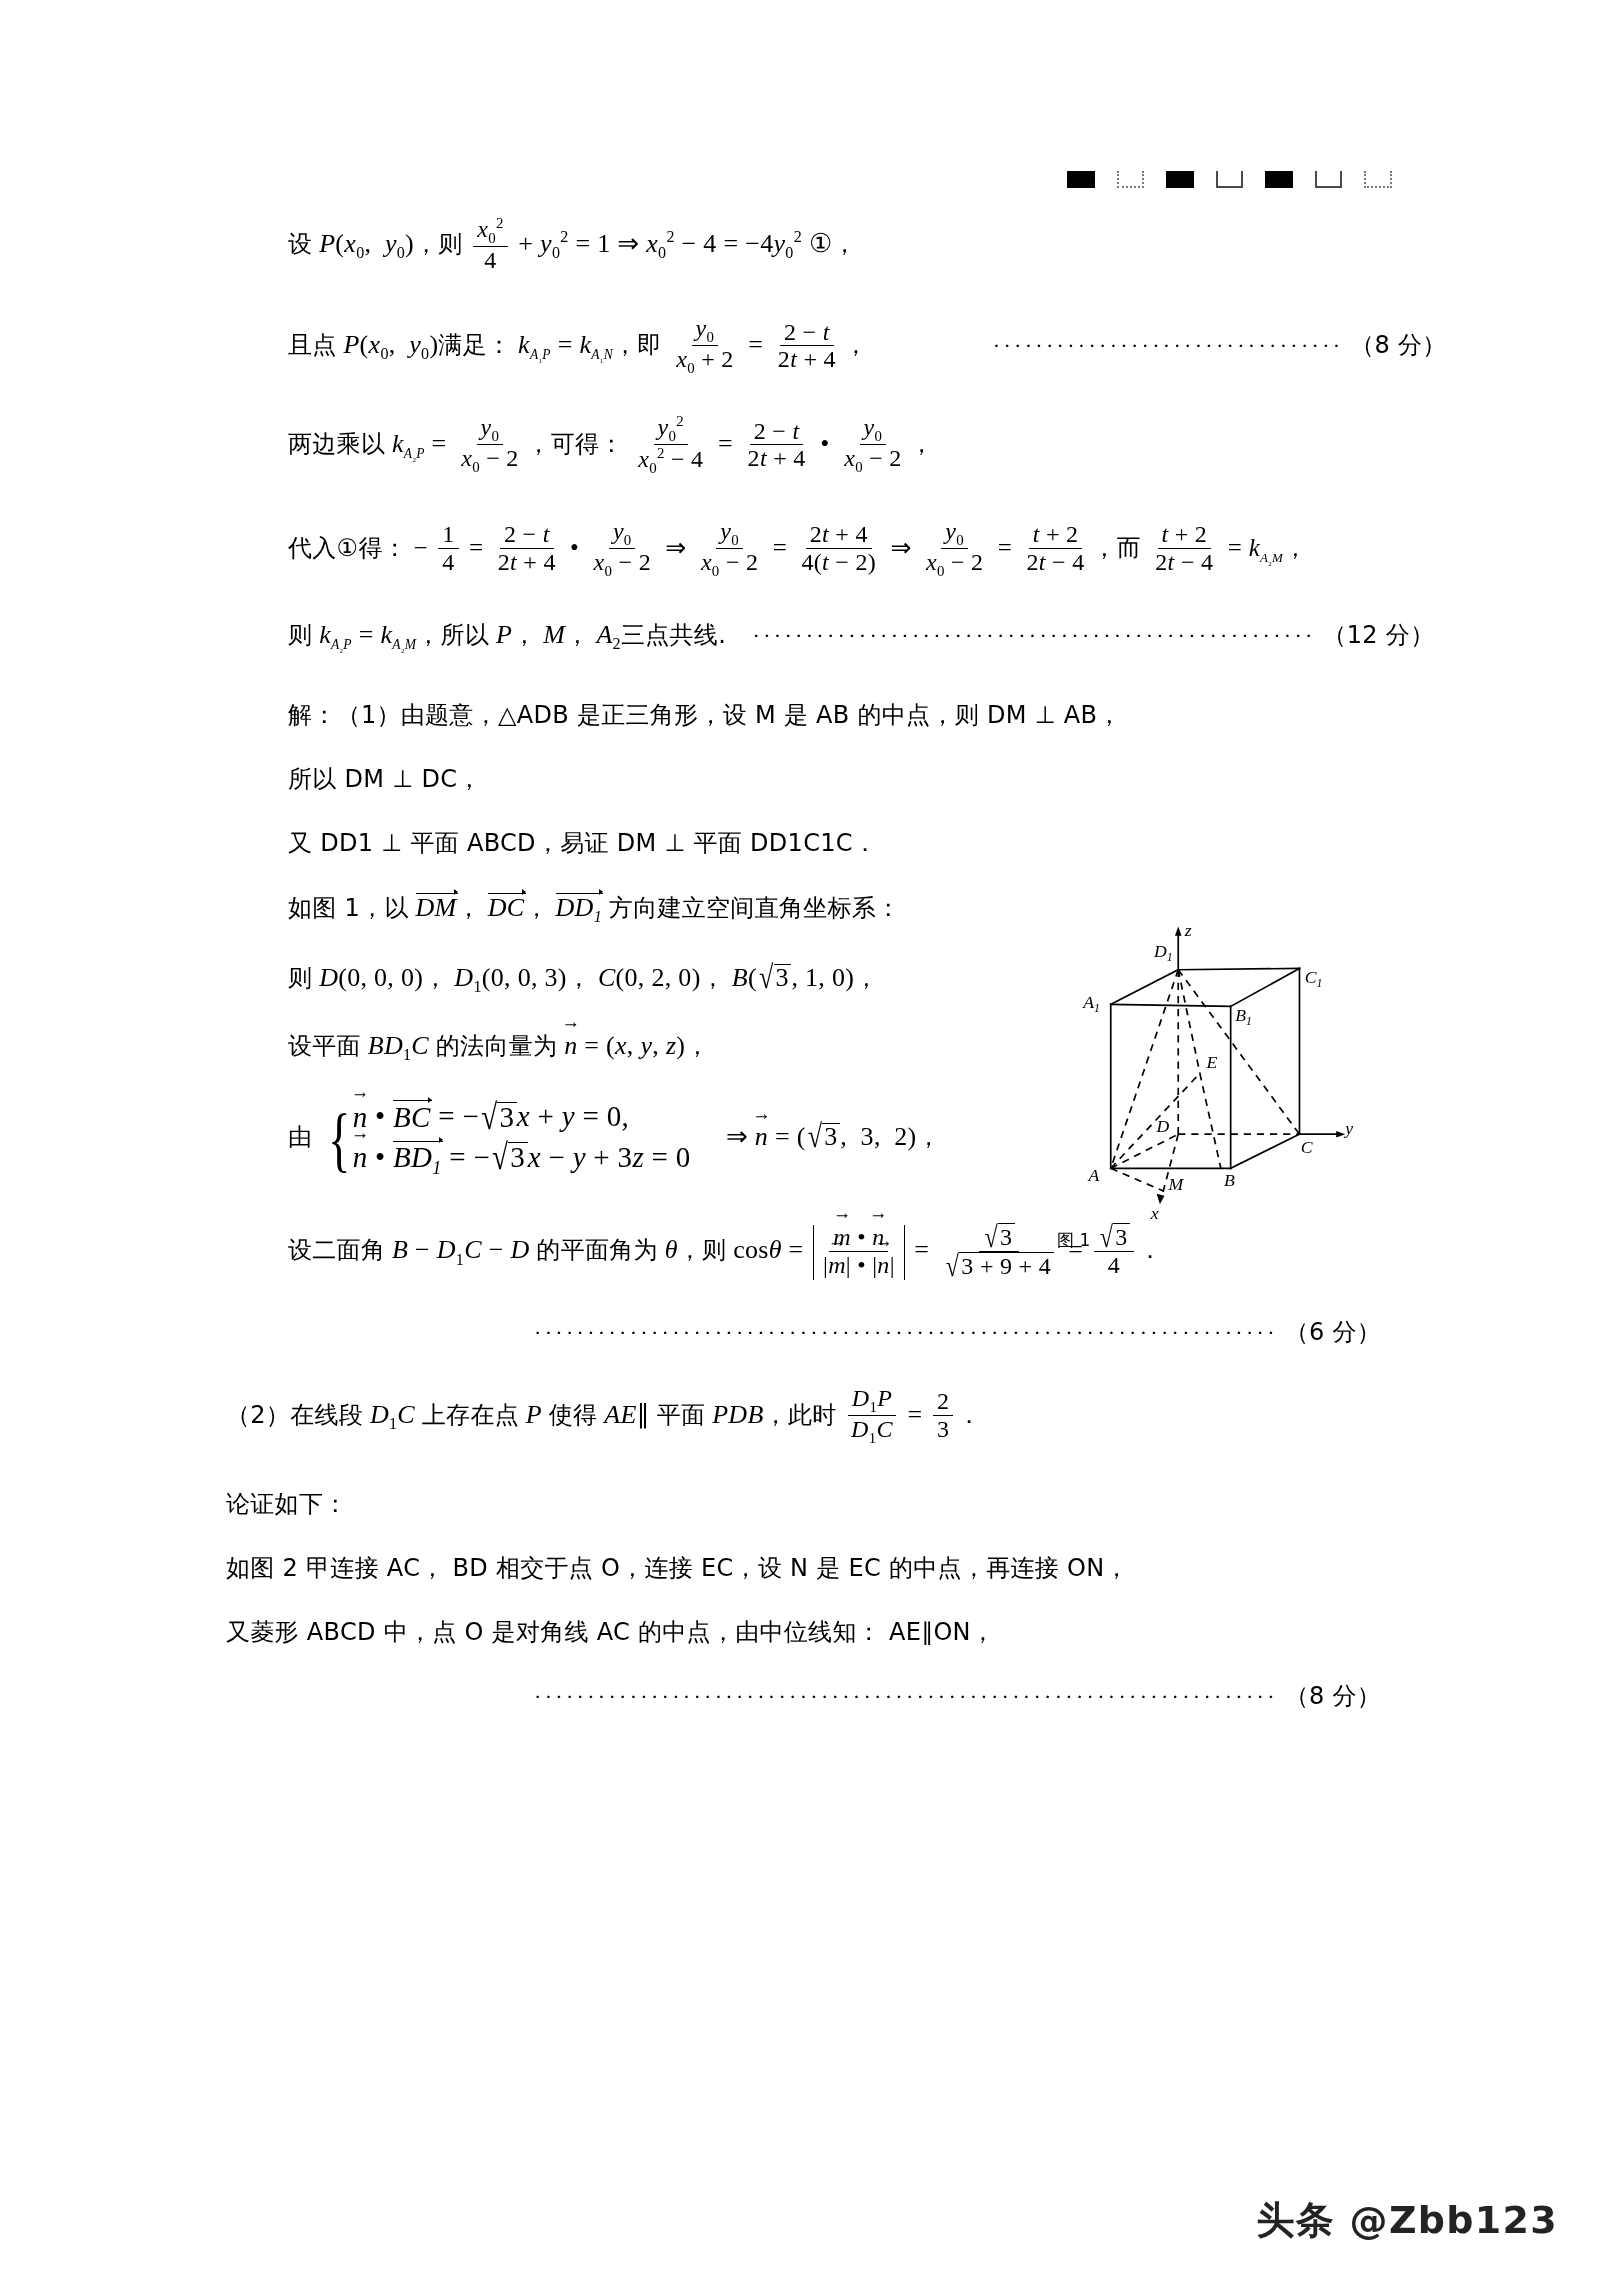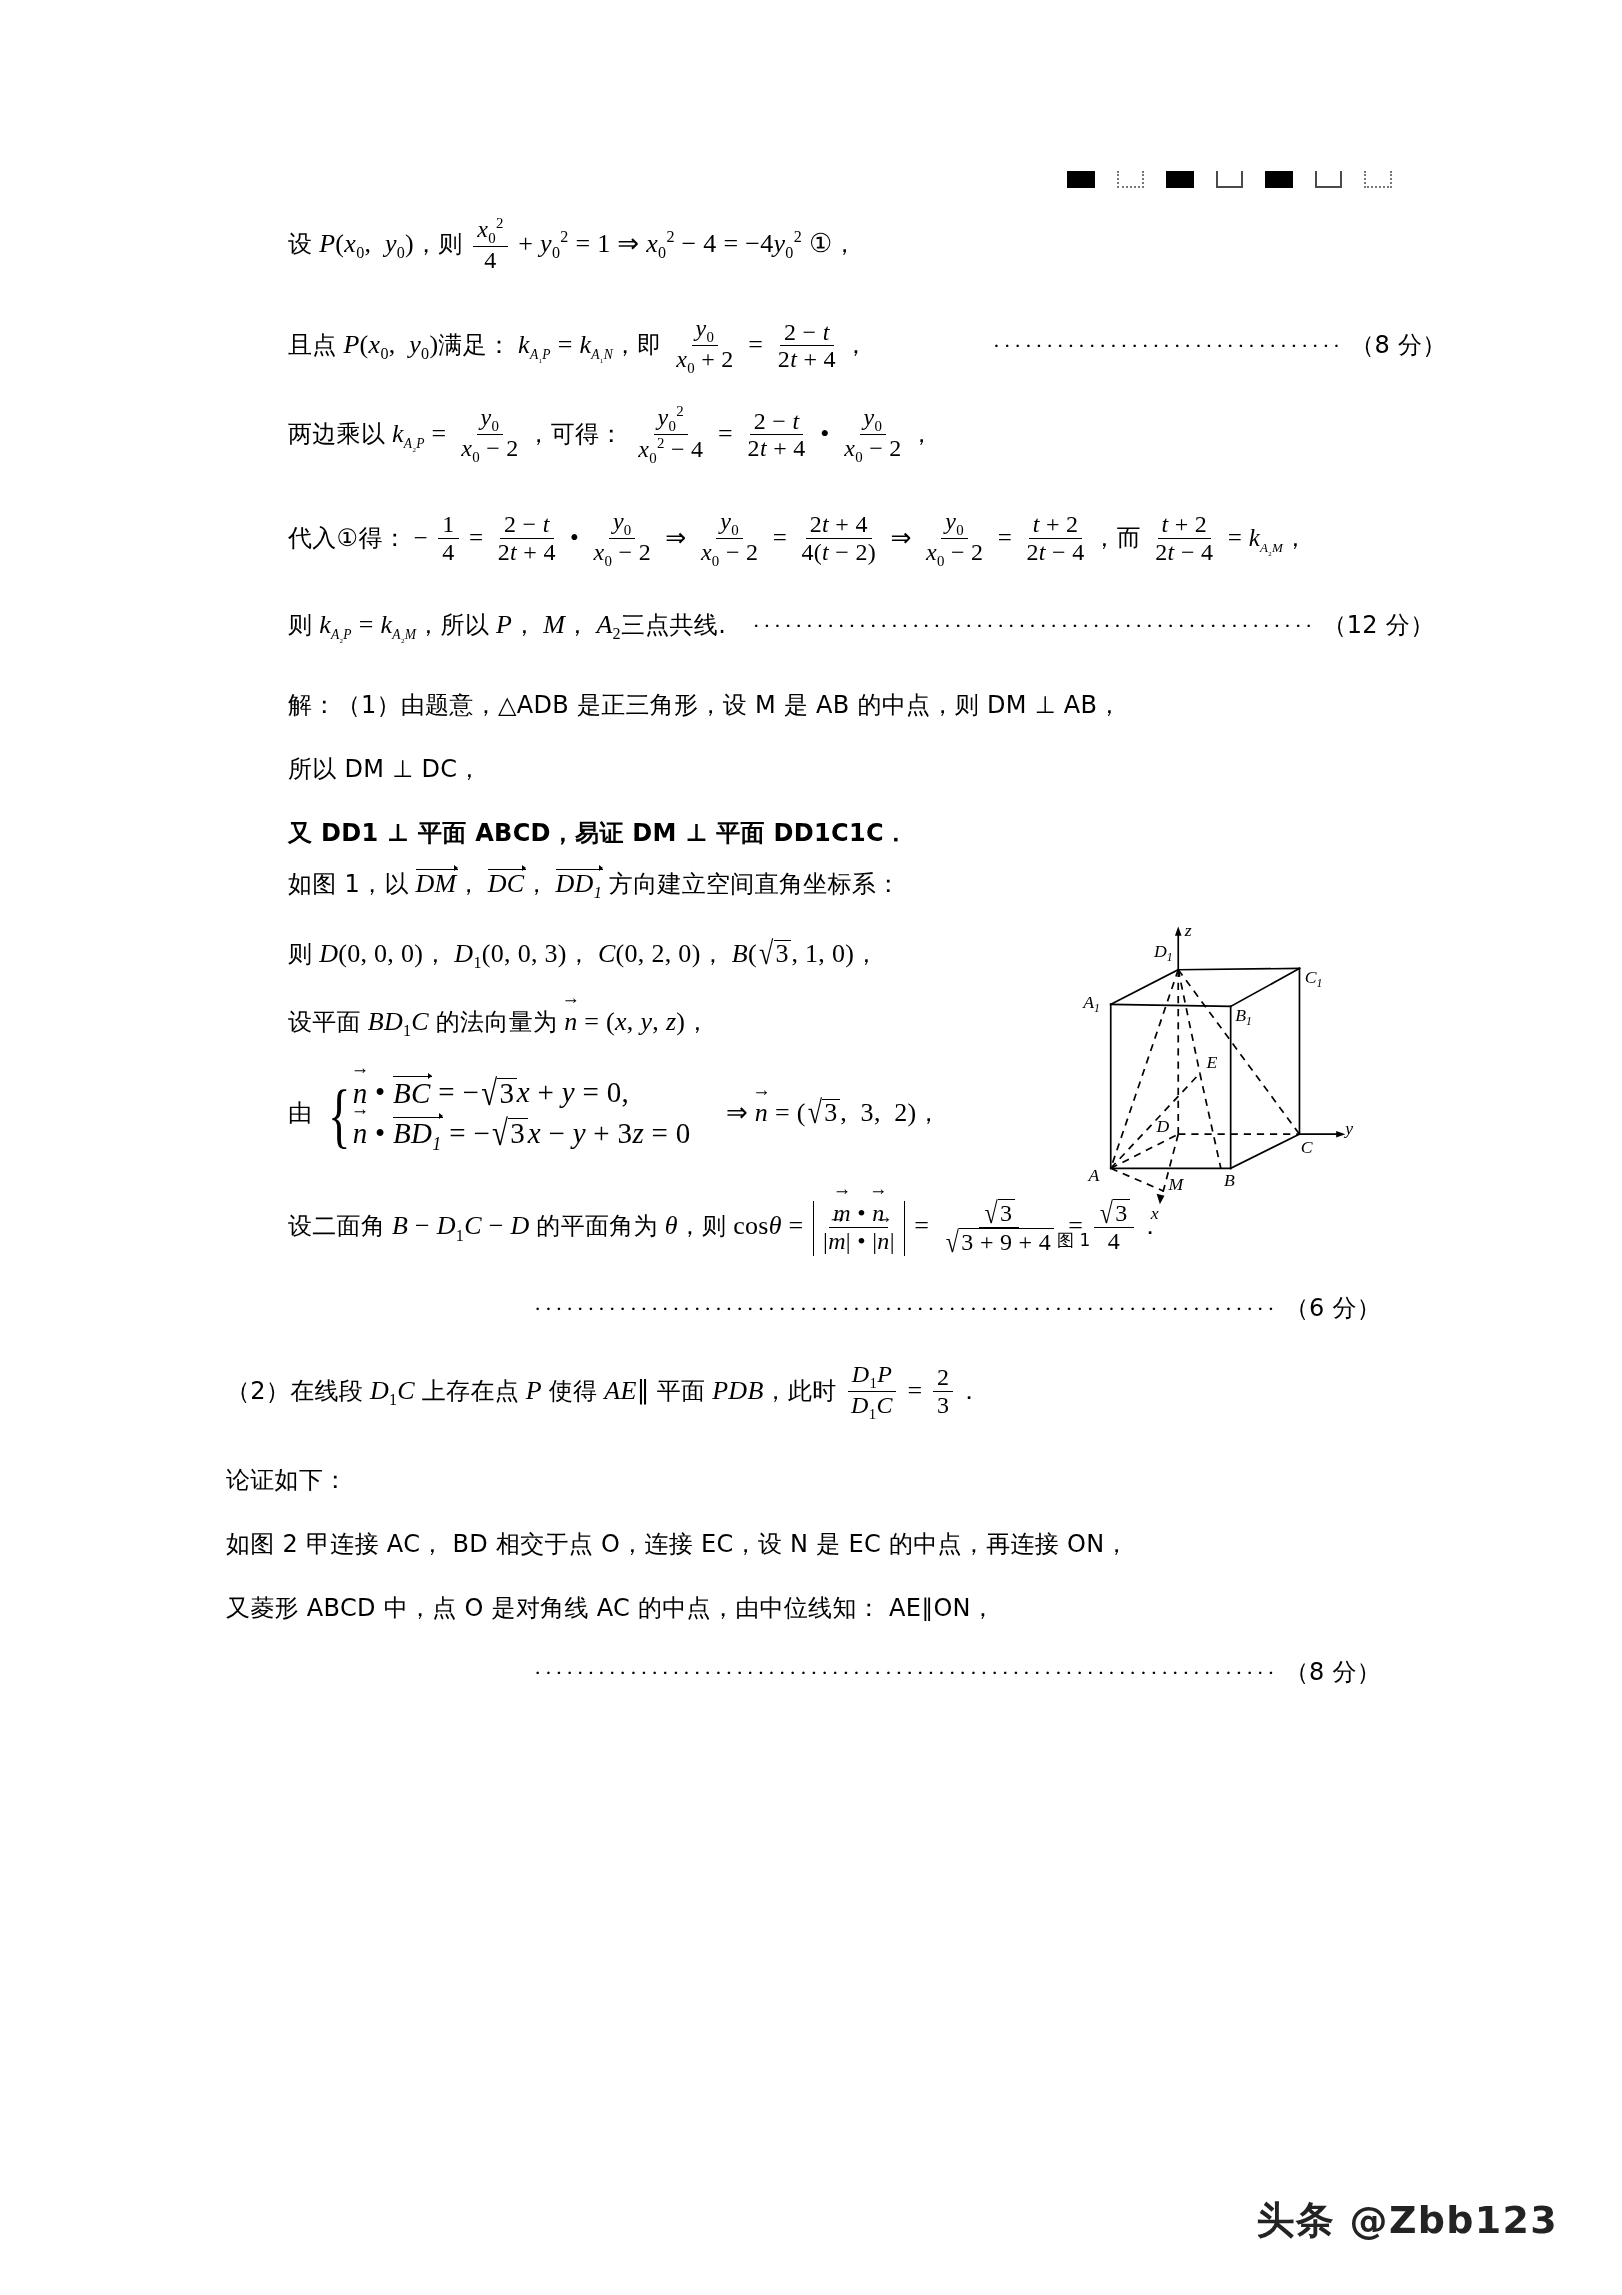--- a/index.html
+++ b/index.html
@@ -226,21 +226,21 @@
       <span class="frac">
         <span class="num"><span class="mi">x</span><sub class="sb">0</sub><sup class="ex">2</sup></span>
         <span class="den"><span class="mn">4</span></span>
       </span>
       <span class="mn">+</span> <span class="mi">y</span><sub class="sb">0</sub><sup class="ex">2</sup>
       <span class="mn">= 1 ⇒</span>
       <span class="mi">x</span><sub class="sb">0</sub><sup class="ex">2</sup><span class="mn"> − 4 = −4</span><span class="mi">y</span><sub class="sb">0</sub><sup class="ex">2</sup>
       <span>①</span><span class="cn">，</span>
     </div>
 
-    <div class="line indent" style="margin-bottom:26px;">
+    <div class="line indent" style="margin-bottom:36px;">
       <span class="cn">且点</span>
       <span class="mi">P</span><span class="mn">(</span><span class="mi">x</span><sub class="sb">0</sub><span class="mn">,&nbsp; </span><span class="mi">y</span><sub class="sb">0</sub><span class="mn">)</span><span class="cn">满足：</span>
       <span class="mi">k</span><sub class="sb2"><span class="mi">A</span><sub class="sb2">1</sub><span class="mi">P</span></sub>
       <span class="mn">=</span>
       <span class="mi">k</span><sub class="sb2"><span class="mi">A</span><sub class="sb2">1</sub><span class="mi">N</span></sub><span class="cn">，即</span>
       <span class="frac">
         <span class="num"><span class="mi">y</span><sub class="sb">0</sub></span>
         <span class="den"><span class="mi">x</span><sub class="sb">0</sub><span class="mn"> + 2</span></span>
       </span>
       <span class="mn">=</span>
@@ -334,21 +334,21 @@
 
 
     <div class="line indent" style="margin-bottom:38px;">
       <span class="cn">解：（1）由题意，△ADB 是正三角形，设 M 是 AB 的中点，则 DM ⊥ AB，</span>
     </div>
 
     <div class="line indent" style="margin-bottom:38px;">
       <span class="cn">所以 DM ⊥ DC，</span>
     </div>
 
-    <div class="line indent" style="margin-bottom:24px;font-weight:bold;">
+    <div class="line indent" style="margin-bottom:38px;">
       <span class="cn">又 DD1 ⊥ 平面 ABCD，易证 DM ⊥ 平面 DD1C1C．</span>
     </div>
 
     <div class="line indent" style="margin-bottom:38px;">
       <span class="cn">如图 1，以</span>
       <span class="vecbar mi">DM</span><span class="cn">，</span>
       <span class="vecbar mi">DC</span><span class="cn">，</span>
       <span class="vecbar mi">DD<sub class="sb">1</sub></span>
       <span class="cn">方向建立空间直角坐标系：</span>
     </div>

